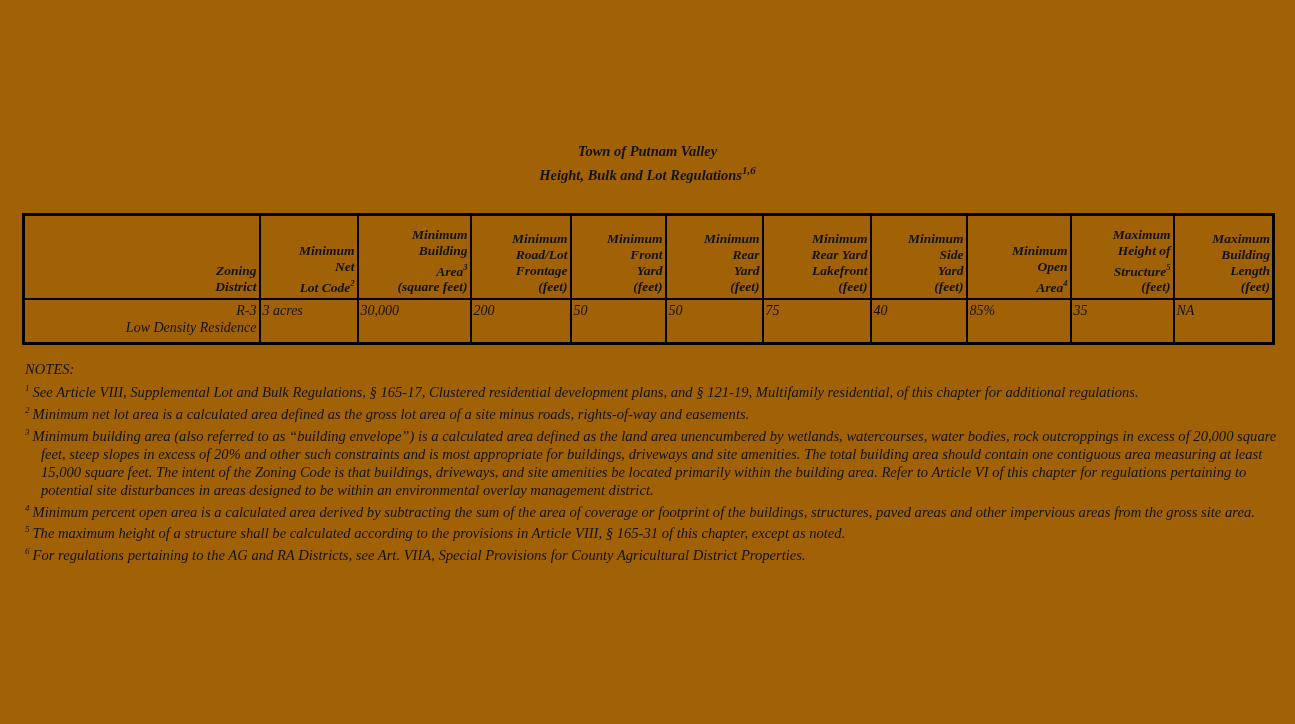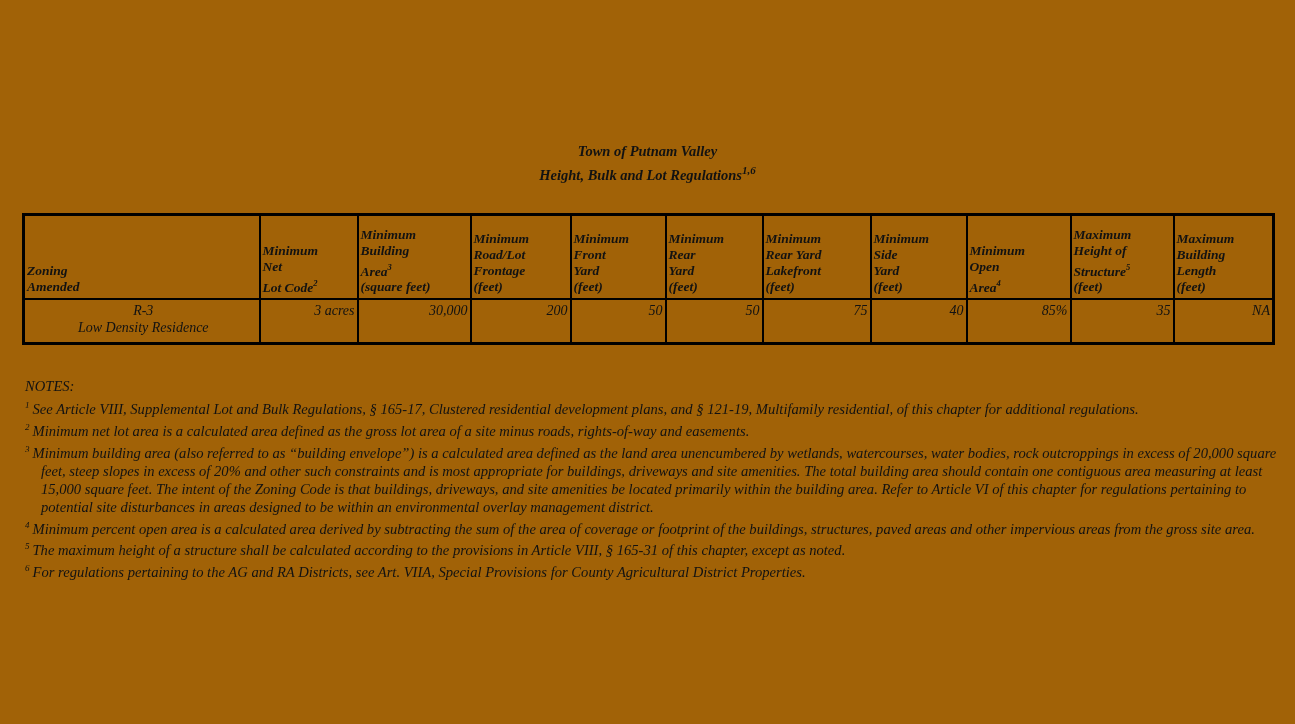--- a/index.html
+++ b/index.html
@@ -35,48 +35,48 @@
     border: 3px solid #000;
   }
   .zoning-table th, .zoning-table td {
     border: 2px solid #000;
     font-family: "Liberation Serif", serif;
   }
   .zoning-table th {
     font-weight: bold;
     font-size: 13.5px;
     line-height: 16px;
-    text-align: left;
+    text-align: right;
     vertical-align: bottom;
     padding: 3px 2px 3px 2px;
     height: 76px;
   }
   .zoning-table th sup { font-size: 8.5px; }
   .zoning-table td {
     font-size: 14px;
     line-height: 17px;
-    text-align: right;
+    text-align: left;
     vertical-align: top;
     padding: 2px 2px;
     height: 38px;
   }
   .zoning-table td.district-cell {
-    text-align: center;
+    text-align: right;
     padding-left: 5px;
   }
 
   .notes-block {
     position: absolute;
     top: 360px;
     left: 25px;
     width: 1252px;
     font-size: 14.6px;
     line-height: 18px;
   }
-  .notes-heading { margin: 17px 0 1px 0; }
+  .notes-heading { margin: 0 0 1px 0; }
   .note {
     padding-left: 16px;
     text-indent: -16px;
     margin: 0;
   }
   .note sup {
     font-size: 9px;
     margin-right: 3px;
   }
 </style>
@@ -101,21 +101,21 @@
         <col style="width:108px">
         <col style="width:96px">
       <col style="width:104px">
         <col style="width:103px">
         <col style="width:100px">
     </colgroup>
     <thead>
       <tr>
         <th>
           <div>Zoning</div>
-          <div>Amended</div>
+          <div>District</div>
         </th>
         <th>
           <div>Minimum</div>
           <div>Net</div>
           <div><span>Lot Code</span><sup>2</sup></div>
         </th>
         <th>
           <div>Minimum</div>
           <div>Building</div>
           <div><span>Area</span><sup>3</sup></div>

